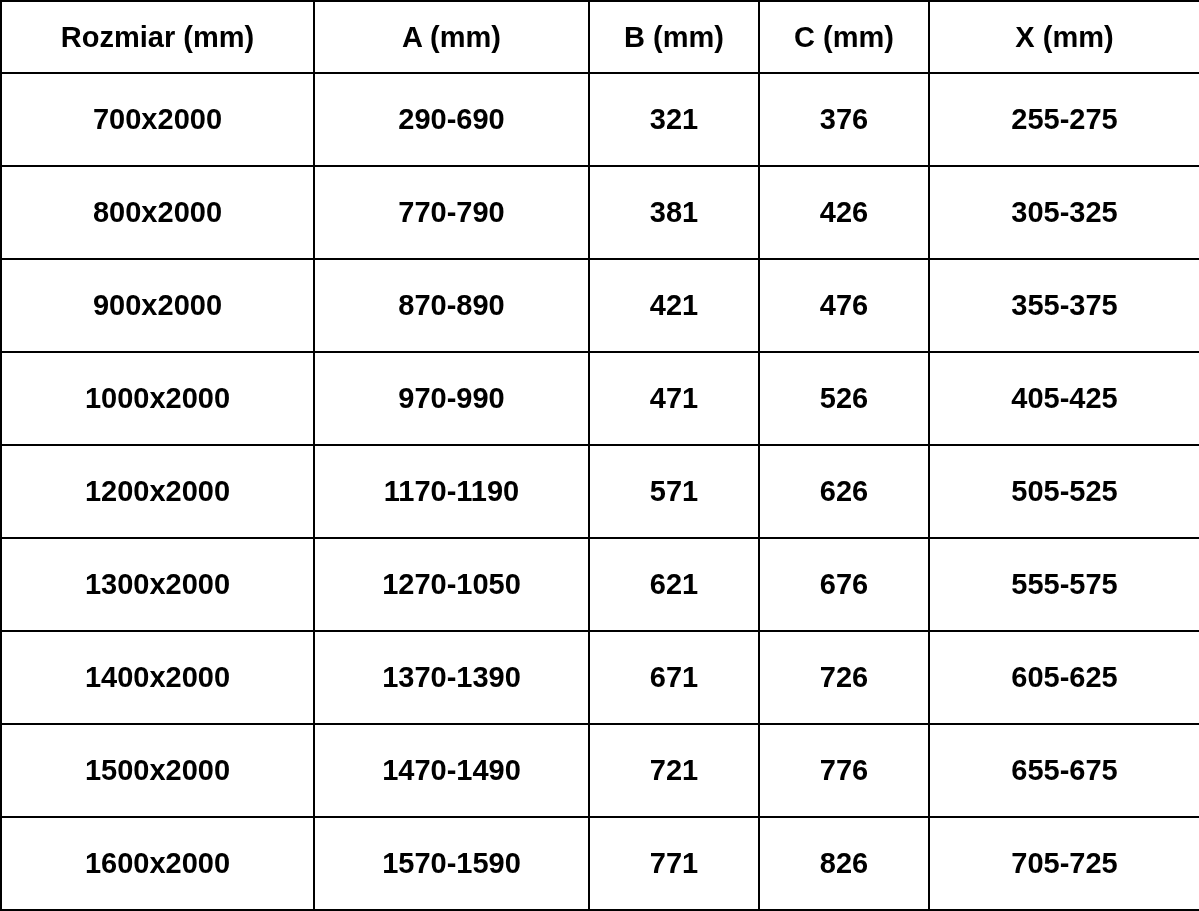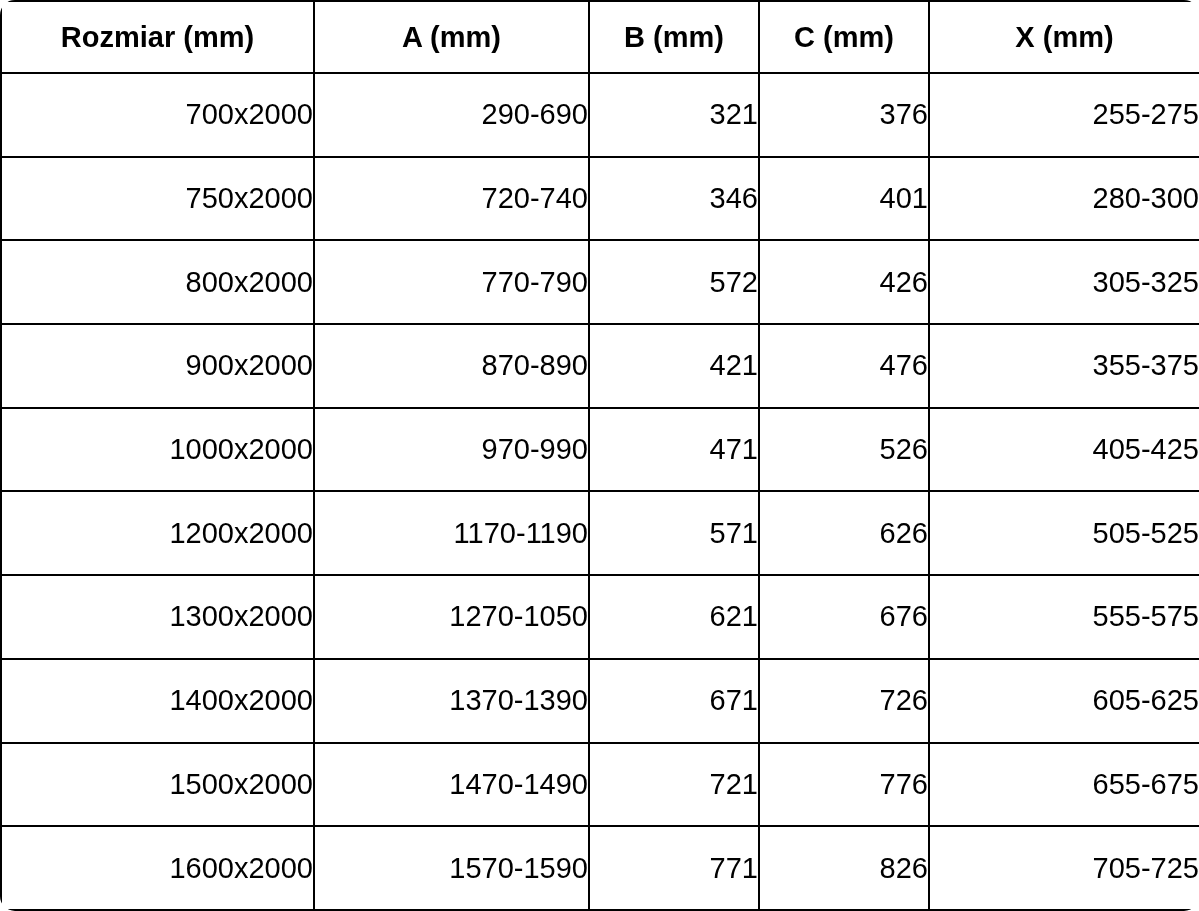--- a/index.html
+++ b/index.html
@@ -5,21 +5,20 @@
   html, body {
     margin: 0;
     padding: 0;
     background: #ffffff;
   }
   .table-wrap {
     width: 1199px;
     height: 911px;
     background: #ffffff;
     overflow: hidden;
-    border-radius: 15px;
   }
   table.dim-table {
     width: 1199px;
     height: 911px;
     border-collapse: collapse;
     table-layout: fixed;
     font-family: "Liberation Sans", "DejaVu Sans", sans-serif;
     color: #000000;
   }
   table.dim-table th,
@@ -31,23 +30,22 @@
     overflow: hidden;
     white-space: nowrap;
   }
   table.dim-table th {
     font-size: 29px;
     font-weight: bold;
     height: 70px;
   }
   table.dim-table td {
     font-size: 29px;
-    font-weight: normal;
+    font-weight: bold;
     height: 68px;
-    text-align: right;
   }
 </style>
 </head>
 <body>
 
 <div class="table-wrap">
   <table class="dim-table">
     <colgroup>
       <col style="width:313px">
       <col style="width:275px">
@@ -66,30 +64,23 @@
     </thead>
     <tbody id="table-body">
         <tr>
           <td>700x2000</td>
           <td>290-690</td>
           <td>321</td>
           <td>376</td>
           <td>255-275</td>
         </tr>
         <tr>
-          <td>750x2000</td>
-          <td>720-740</td>
-          <td>346</td>
-          <td>401</td>
-          <td>280-300</td>
-        </tr>
-        <tr>
           <td>800x2000</td>
           <td>770-790</td>
-          <td>572</td>
+          <td>381</td>
           <td>426</td>
           <td>305-325</td>
         </tr>
         <tr>
           <td>900x2000</td>
           <td>870-890</td>
           <td>421</td>
           <td>476</td>
           <td>355-375</td>
         </tr>

